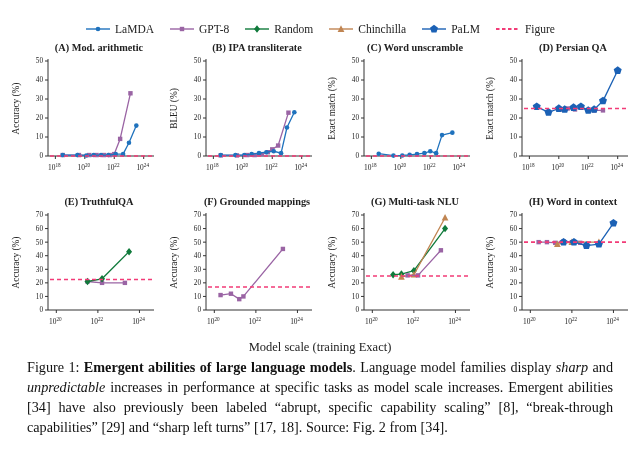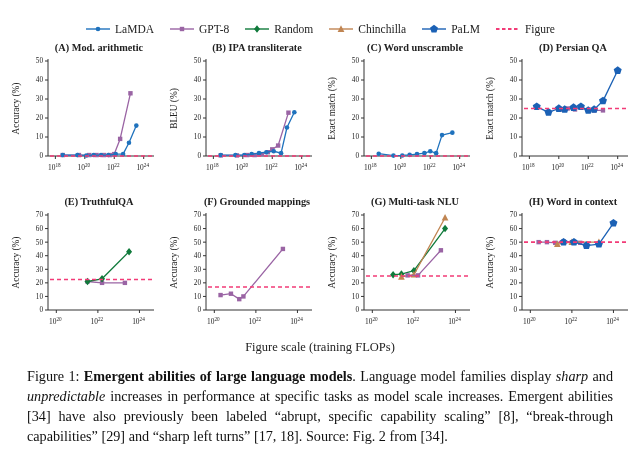--- a/index.html
+++ b/index.html
@@ -2,21 +2,21 @@
 <html><head>
 <meta charset="utf-8">
 <style>
   html,body { margin:0; padding:0; background:#ffffff; }
   body { width:640px; height:457px; overflow:hidden; font-family:"Liberation Serif", serif; color:#111; }
   .page { padding-top:20px; }
   .legend { display:flex; justify-content:center; align-items:center; gap:15px; height:18px; margin-bottom:1px; }
   .legend-item { display:flex; align-items:center; gap:4px; font-size:11.5px; color:#222; }
   .chart-grid { display:grid; grid-template-columns:repeat(4,150px); justify-content:center; column-gap:2px; row-gap:3px;gap:8px; }
   .xlabel { text-align:center; font-size:12.5px; color:#222; margin-top:1px; }
-  .caption { width:586px; margin:12px auto 0; font-size:14.2px; line-height:1.4; text-align:justify; color:#111; }
+  .caption { width:586px; margin:3px auto 0; font-size:14.2px; line-height:1.4; text-align:justify; color:#111; }
   .caption .b { font-weight:bold; }
   .caption .i { font-style:italic; }
   svg text { font-family:"Liberation Serif", serif; fill:#222; }
 </style>
 </head>
 <body>
 
 <div class="page">
   <div class="legend" id="legend">
       <span class="legend-item">
@@ -396,15 +396,15 @@
         <path d="M116.90196078431374 45.46285714285714L120.26196078431374 52.02285714285714L113.54196078431374 52.02285714285714Z" fill="#c08552"></path>
         <polyline points="81.57,49.14 91.96,49.14 104.43,52.54 116.90,51.18 131.45,30.14" fill="none" stroke="#1b61b5" stroke-width="1.3" stroke-linejoin="round" stroke-linecap="round"></polyline>
         <polygon points="81.57,44.94 85.56,47.84 84.04,52.54 79.10,52.54 77.57,47.84" fill="#1b61b5"></polygon>
         <polygon points="91.96,44.94 95.96,47.84 94.43,52.54 89.49,52.54 87.97,47.84" fill="#1b61b5"></polygon>
         <polygon points="104.43,48.34 108.43,51.24 106.90,55.93 101.96,55.93 100.44,51.24" fill="#1b61b5"></polygon>
         <polygon points="116.90,46.98 120.90,49.88 119.37,54.58 114.43,54.58 112.91,49.88" fill="#1b61b5"></polygon>
         <polygon points="131.45,25.94 135.45,28.84 133.92,33.54 128.98,33.54 127.46,28.84" fill="#1b61b5"></polygon>
         <line x1="42" y1="49.14285714285714" x2="144" y2="49.14285714285714" stroke="#f23b77" stroke-width="1.6" stroke-dasharray="4 3"></line>
       </svg>
     </div>
-  <div class="xlabel">Figure scale (training FLOPs)</div>
+  <div class="xlabel">Model scale (training Exact)</div>
   <p class="caption" id="caption"><span class="">Figure 1: </span><span class="b">Emergent abilities of large language models</span><span class="">. Language model families display </span><span class="i">sharp</span><span class=""> and </span><span class="i">unpredictable</span><span class=""> increases in performance at specific tasks as model scale increases. Emergent abilities [34] have also previously been labeled “abrupt, specific capability scaling” [8], “break-through capabilities” [29] and “sharp left turns” [17, 18]. Source: Fig. 2 from [34].</span></p>
 </div>
 
 </body></html>

